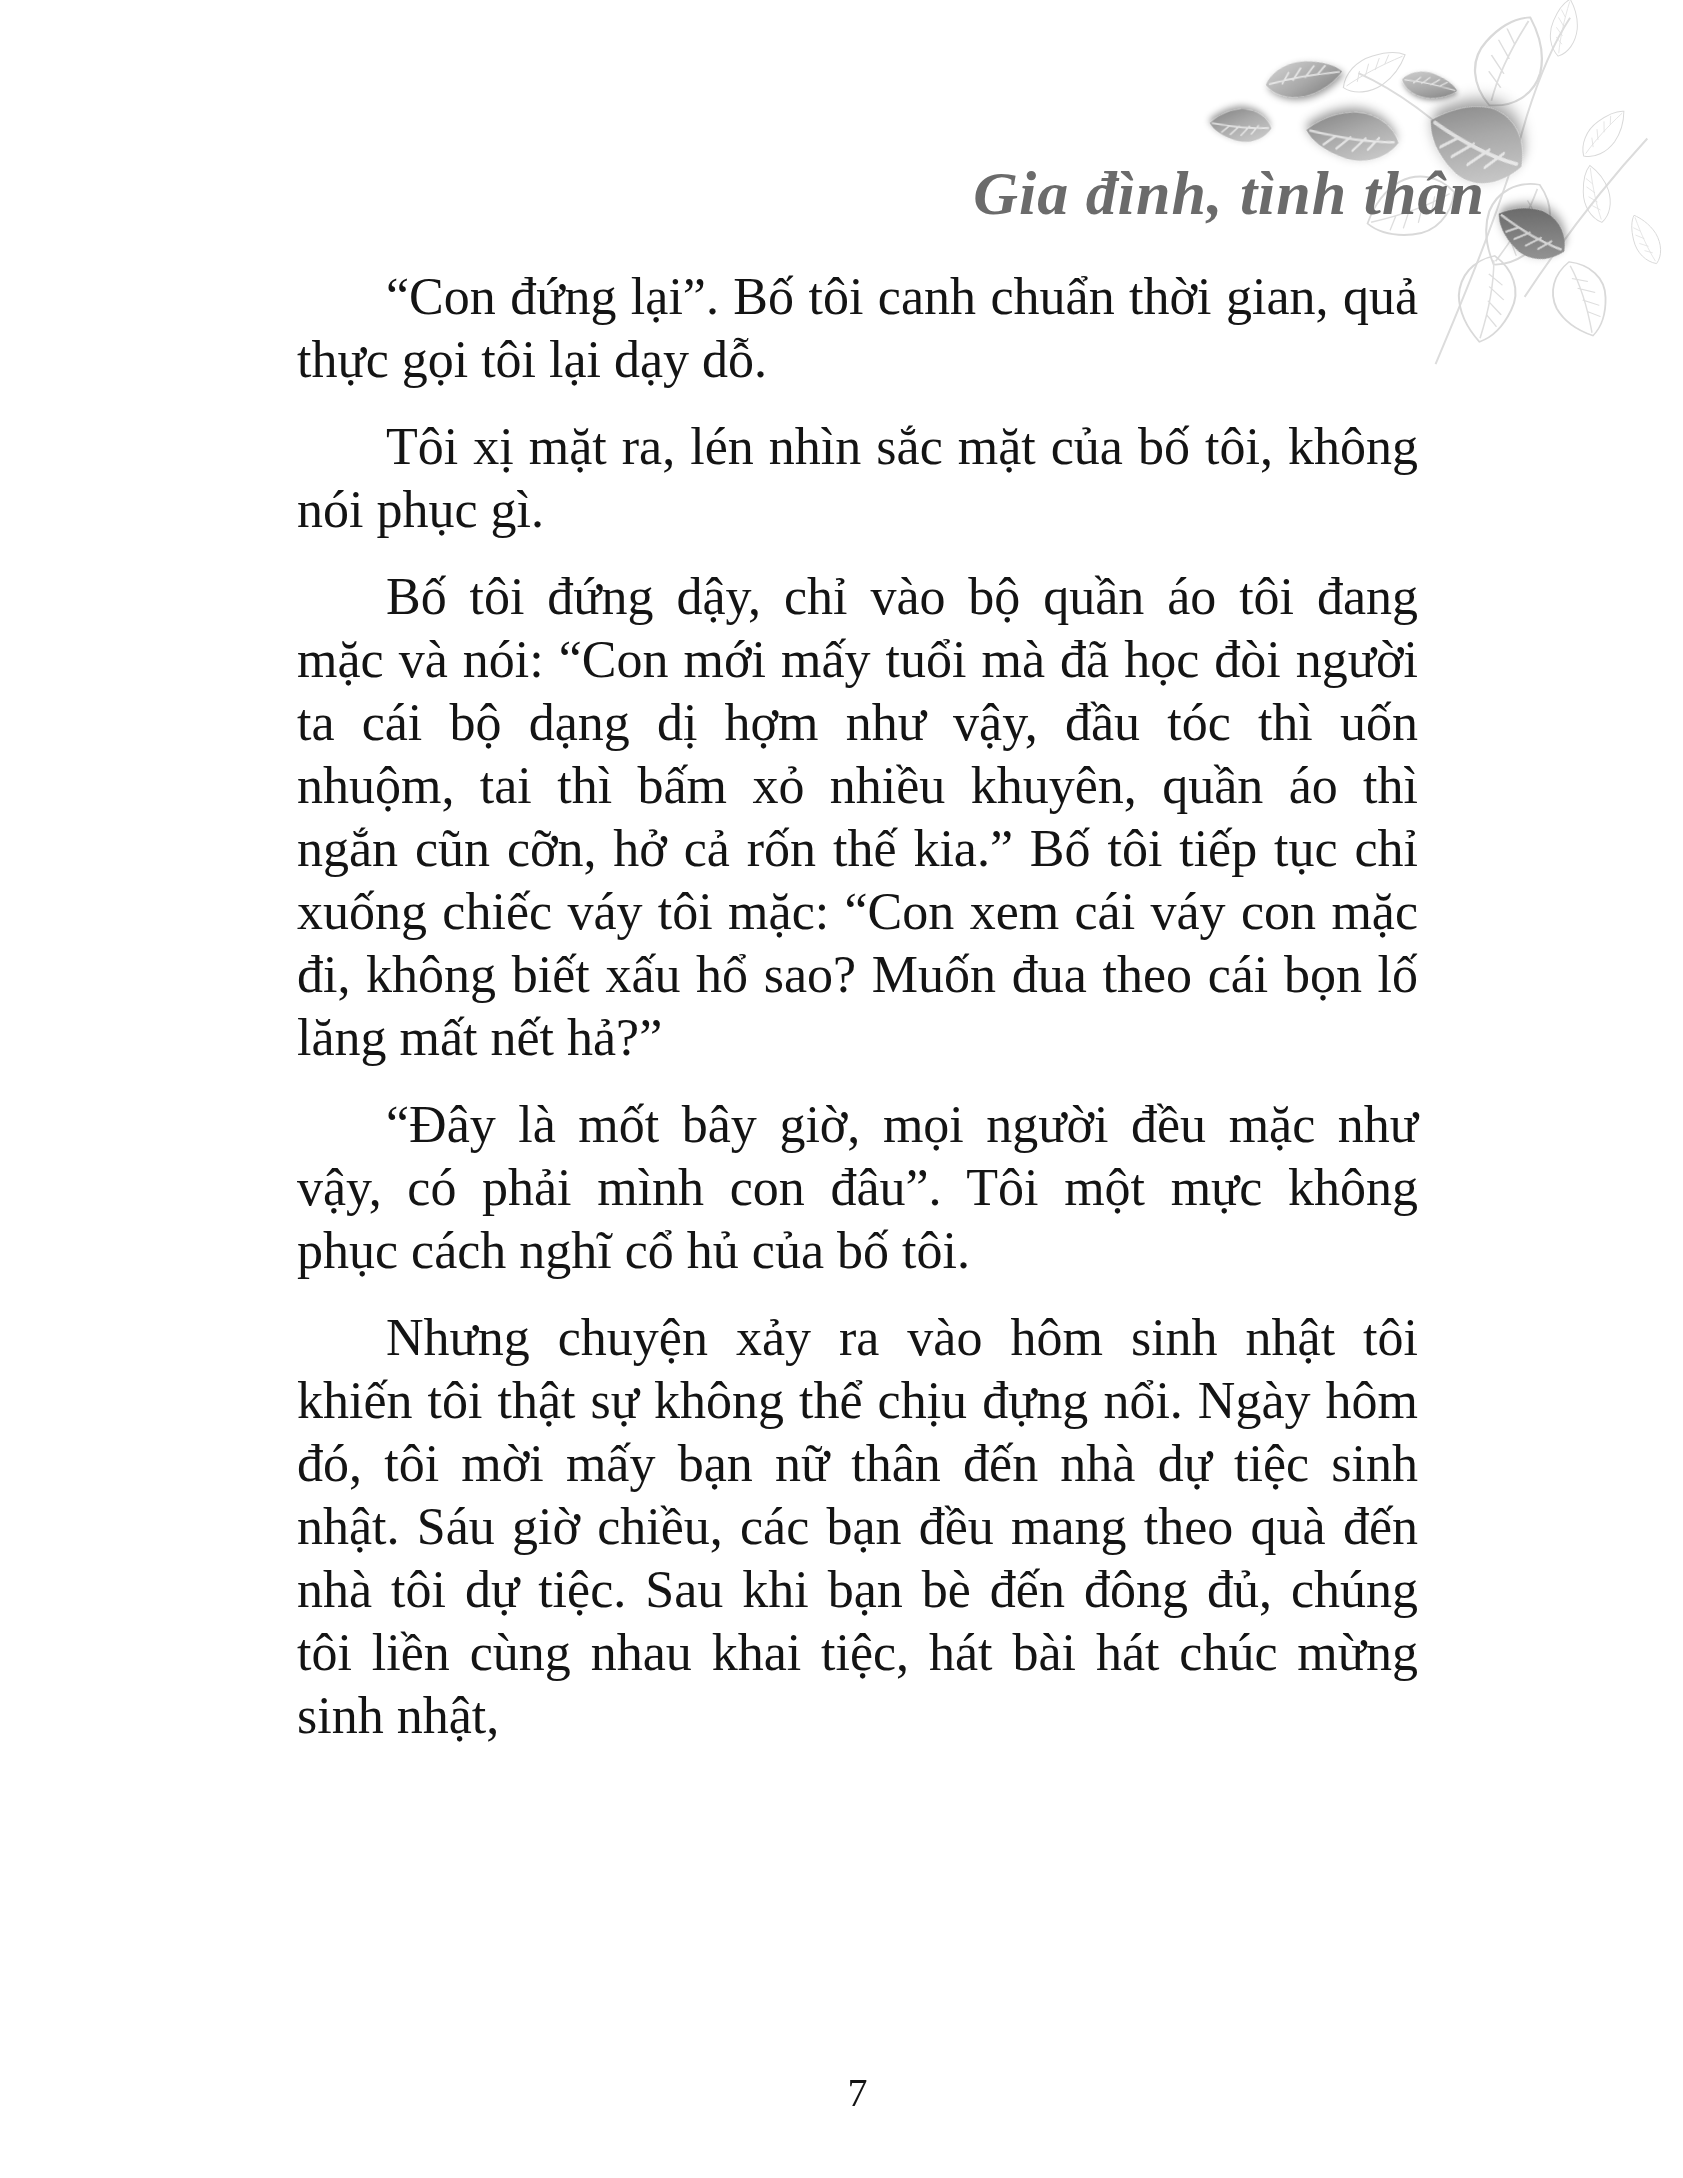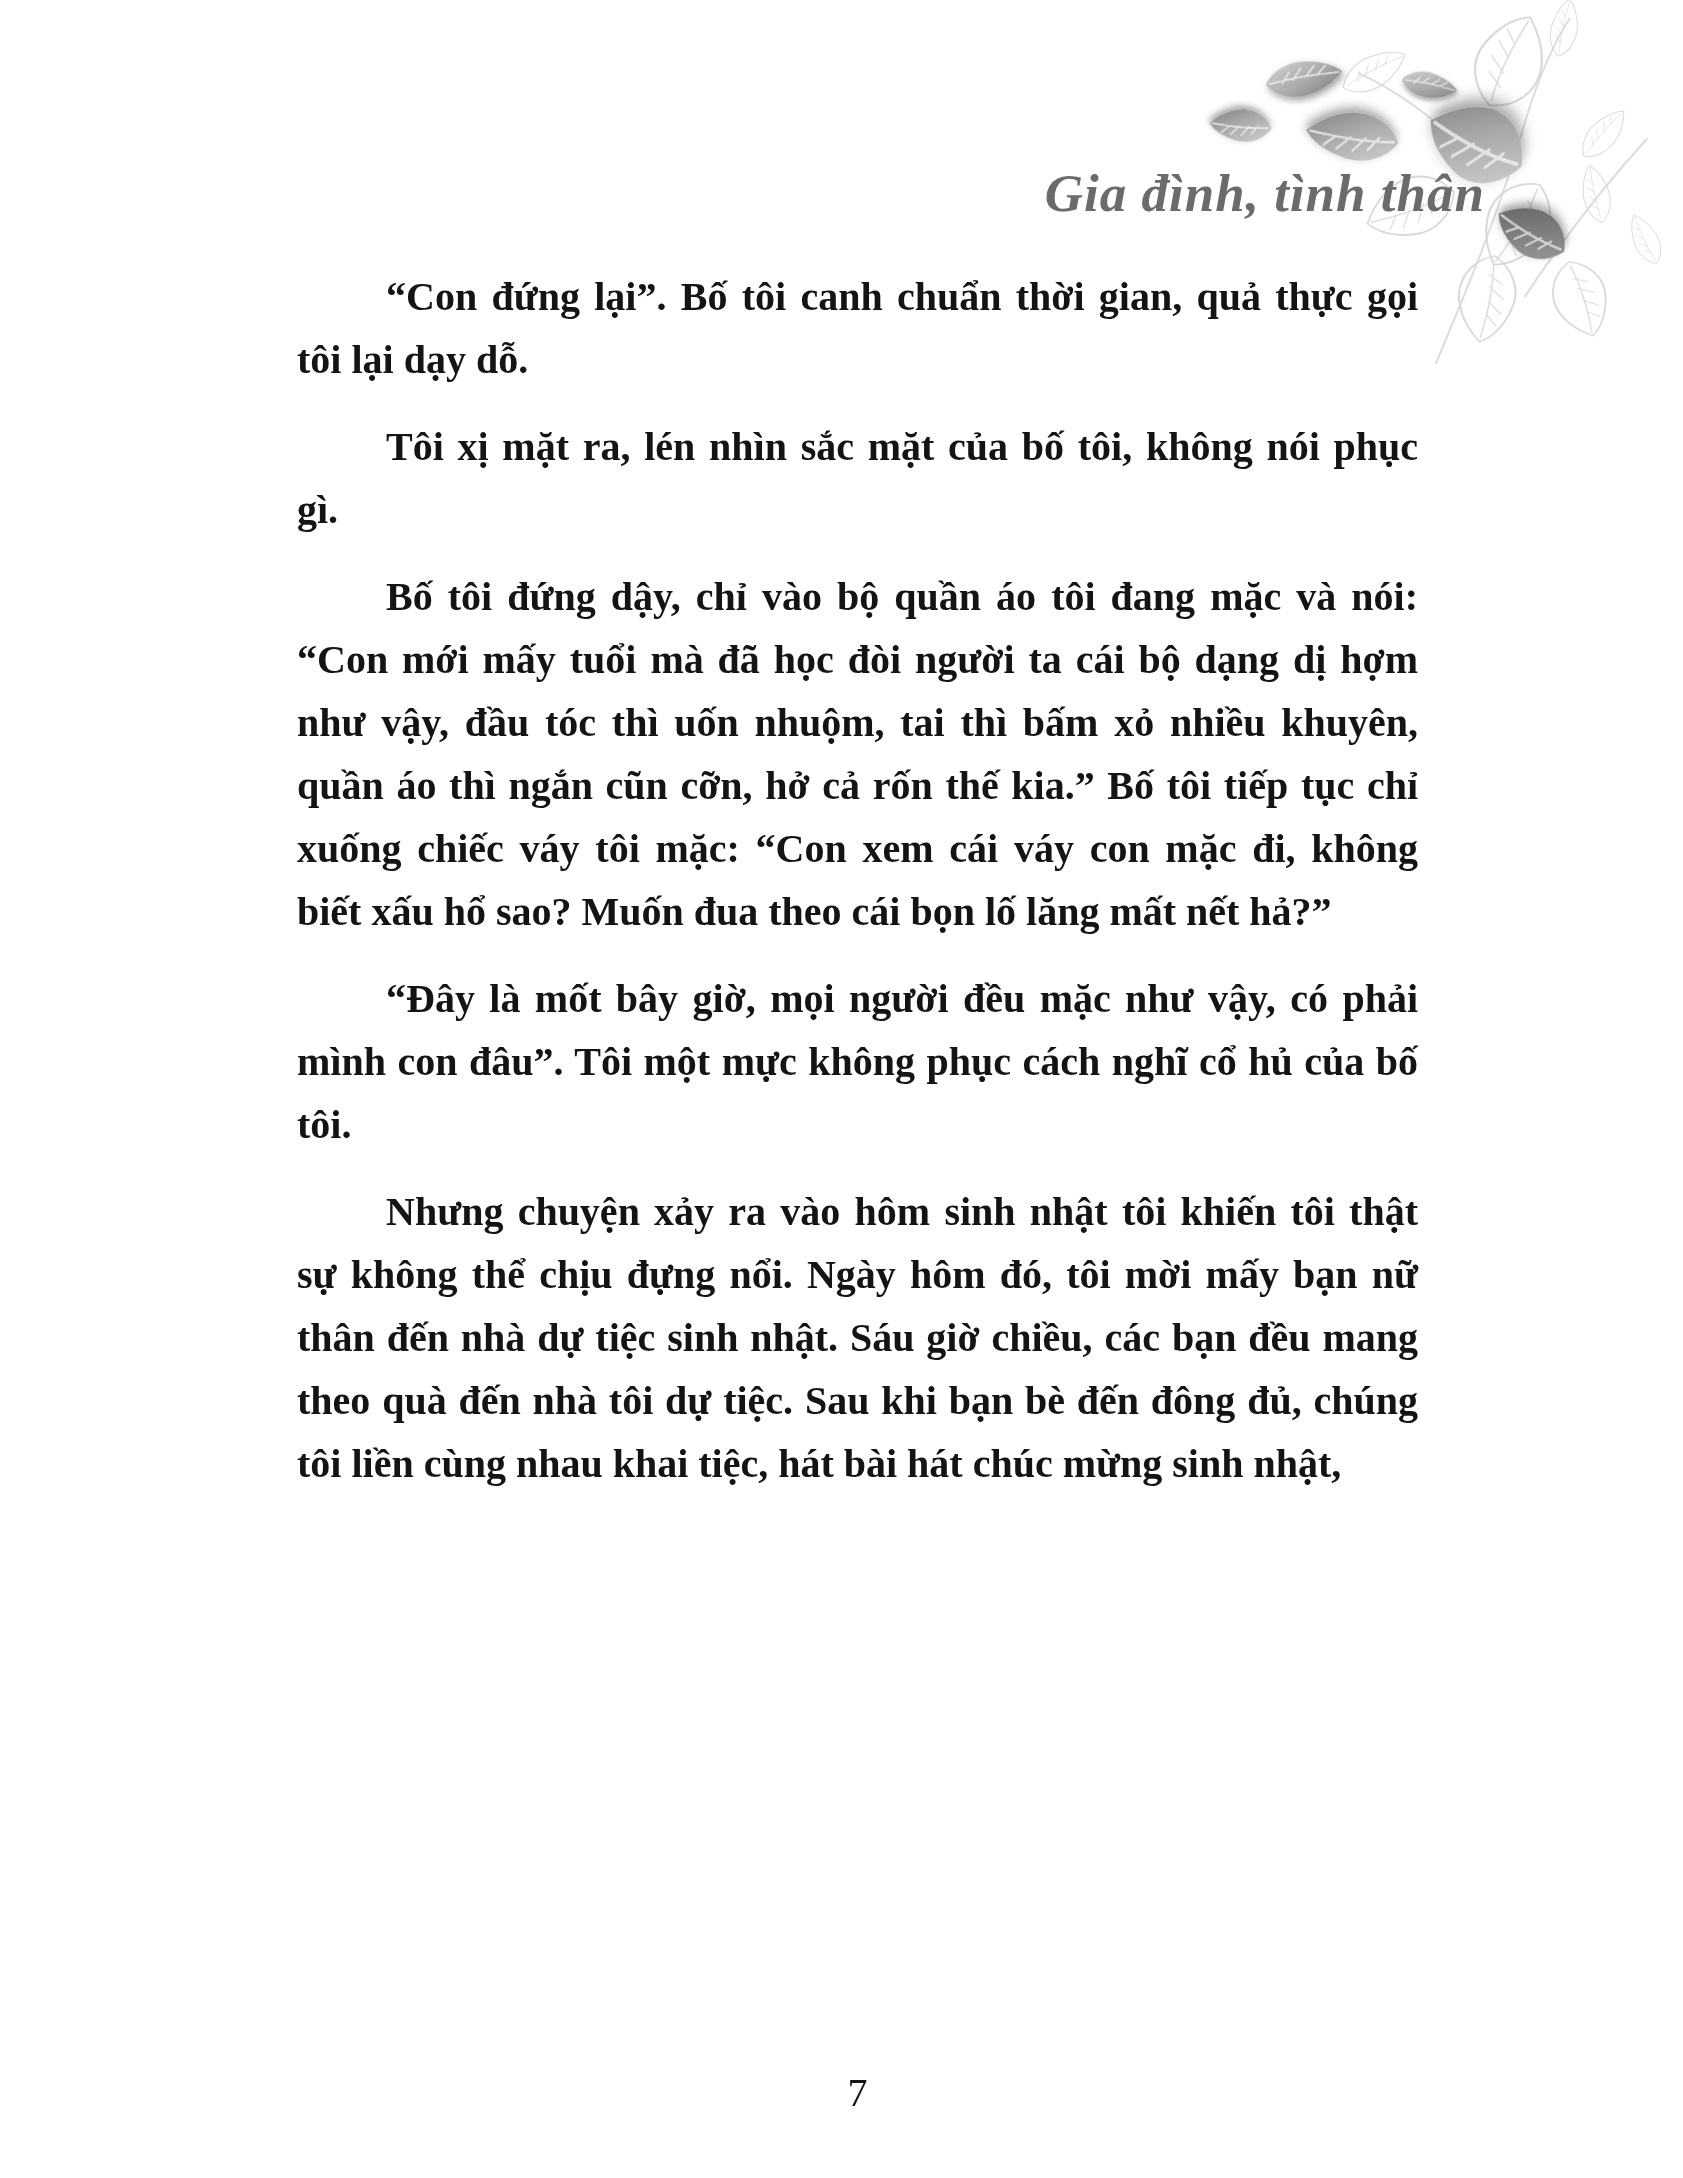--- a/index.html
+++ b/index.html
@@ -17,37 +17,36 @@
   }
   .decoration svg{display:block;width:673px;height:376px;}
   .oshape{fill:none;stroke:#d9d9d9;stroke-width:1.6px;}
   .ovein{fill:none;stroke:#dedede;stroke-width:1.2px;}
   .wvein{fill:none;stroke:#ffffff;stroke-width:2.2px;stroke-opacity:.65;stroke-linecap:round;}
   .stem{fill:none;stroke:#dcdcdc;stroke-width:2px;}
   
   .chapter-header{
     position:absolute;top:164px;right:198px;
     font-style:italic;font-weight:700;
-    font-size:53px;line-height:59px;
+    font-size:62px;line-height:59px;
     color:#6b6b6b;
     white-space:nowrap;
     letter-spacing:1px;
   }
   
   .content{
     position:absolute;left:297px;top:265px;width:1121px;
     color:#141414;
   }
   .content p{
     margin:0 0 24px 0;
-    font-size:40px;
+    font-size:52px;
     line-height:63px;
     text-align:justify;
     text-indent:89px;
-    font-weight:bold;
   }
   .page-number{
     position:absolute;top:2069px;left:297px;width:1121px;
     text-align:center;
     font-size:40px;color:#141414;
   }
 </style>
 </head>
 <body>
 

